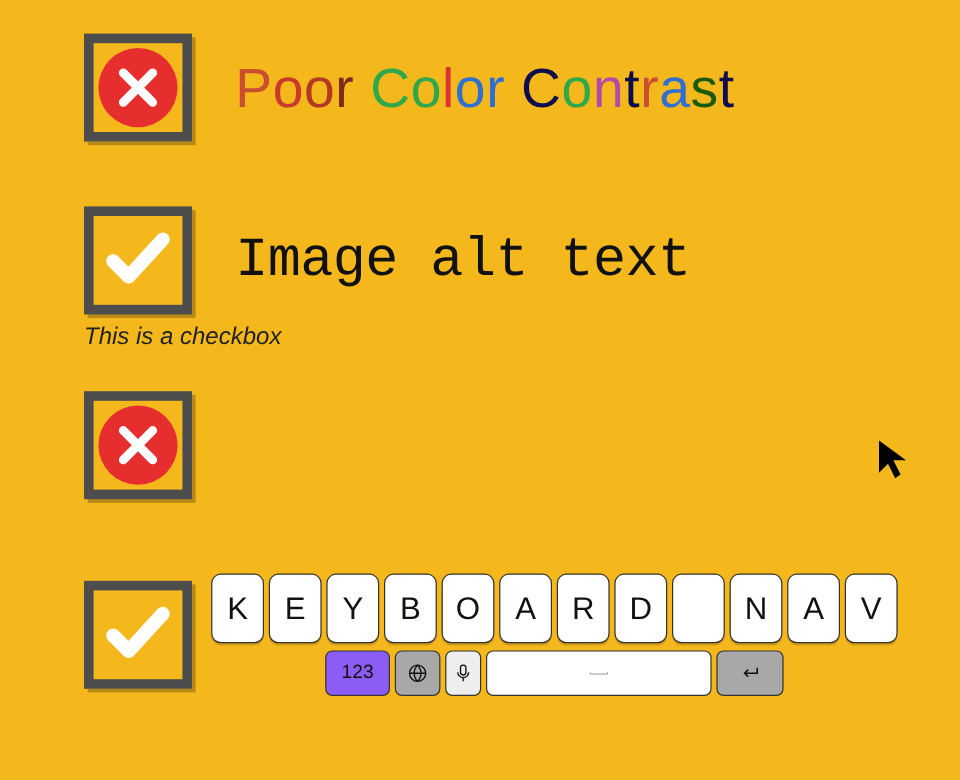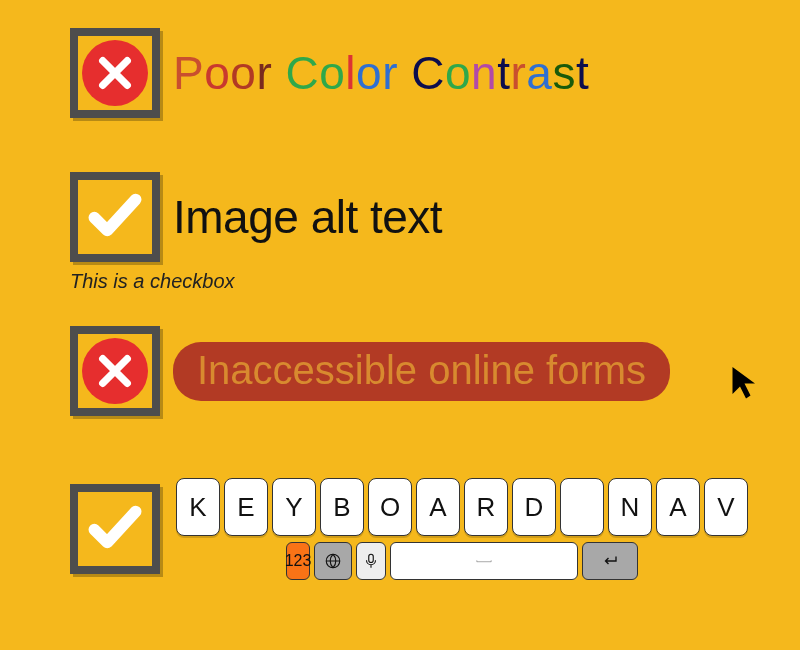--- a/index.html
+++ b/index.html
@@ -30,30 +30,30 @@
     height: 66px;
     border-radius: 50%;
     background: #e62e2e;
     display: flex;
     align-items: center;
     justify-content: center;
   }
   .x-circle svg { width: 42px; height: 42px; }
   .check svg { width: 62px; height: 62px; }
   .label-area {
-    margin-left: 13px;
+    margin-left: 36px;
     display: flex;
     align-items: flex-end;
   }
   
   .row1 { top: 28px; }
   .multicolor { font-size: 46px; font-weight: 500; letter-spacing: 0.5px; white-space: nowrap; }
   .multicolor span { display: inline; }
   
-  .row2 { top: 172px; }
+  .row2 { top: 172px; font-family: Liberation Mono, monospace; }
   .plain-label { font-size: 46px; font-weight: 500; color: #111; letter-spacing: -0.5px; }
   .caption {
     position: absolute;
     left: 70px;
     top: 270px;
     font-size: 20px;
     font-style: italic;
     color: #222;
   }
   
@@ -96,21 +96,21 @@
   .fnkey {
     height: 38px;
     border: 1px solid #333;
     border-radius: 6px;
     display: flex;
     align-items: center;
     justify-content: center;
     font-size: 16px;
     color: #111;
   }
-  .fn-123 { width: 24px; background: #f97316; }
+  .fn-123 { width: 54px; background: #8b5cf6; }
   .fn-globe { width: 38px; background: #a8a8a8; }
   .fn-mic { width: 30px; background: #eee; }
   .fn-space { width: 188px; background: #fff; }
   .fn-enter { width: 56px; background: #a8a8a8; }
   .fnkey svg { width: 18px; height: 18px; }
 </style>
 </head>
 <body>
 
 <div class="row row1">
@@ -140,23 +140,20 @@
 </div>
 <div class="caption">This is a checkbox</div>
 
 <div class="row row3">
   <div class="checkbox">
     <div class="x-circle">
       <svg viewBox="0 0 24 24">
           <path d="M5 5 L19 19 M19 5 L5 19" stroke="#fff" stroke-width="4.2" stroke-linecap="round" fill="none"></path>
         </svg>
     </div>
-  </div>
-  <div class="label-area">
-    <div class="pill">Inaccessible online forms</div>
   </div>
 </div>
 <div class="cursor">
   <svg viewBox="0 0 24 24">
       <path d="M3 2 L3 20 L8 15 L12 23 L15 21 L11 13 L18 13 Z" fill="#000"></path>
     </svg>
 </div>
 
 <div class="row row4">
   <div class="checkbox">

